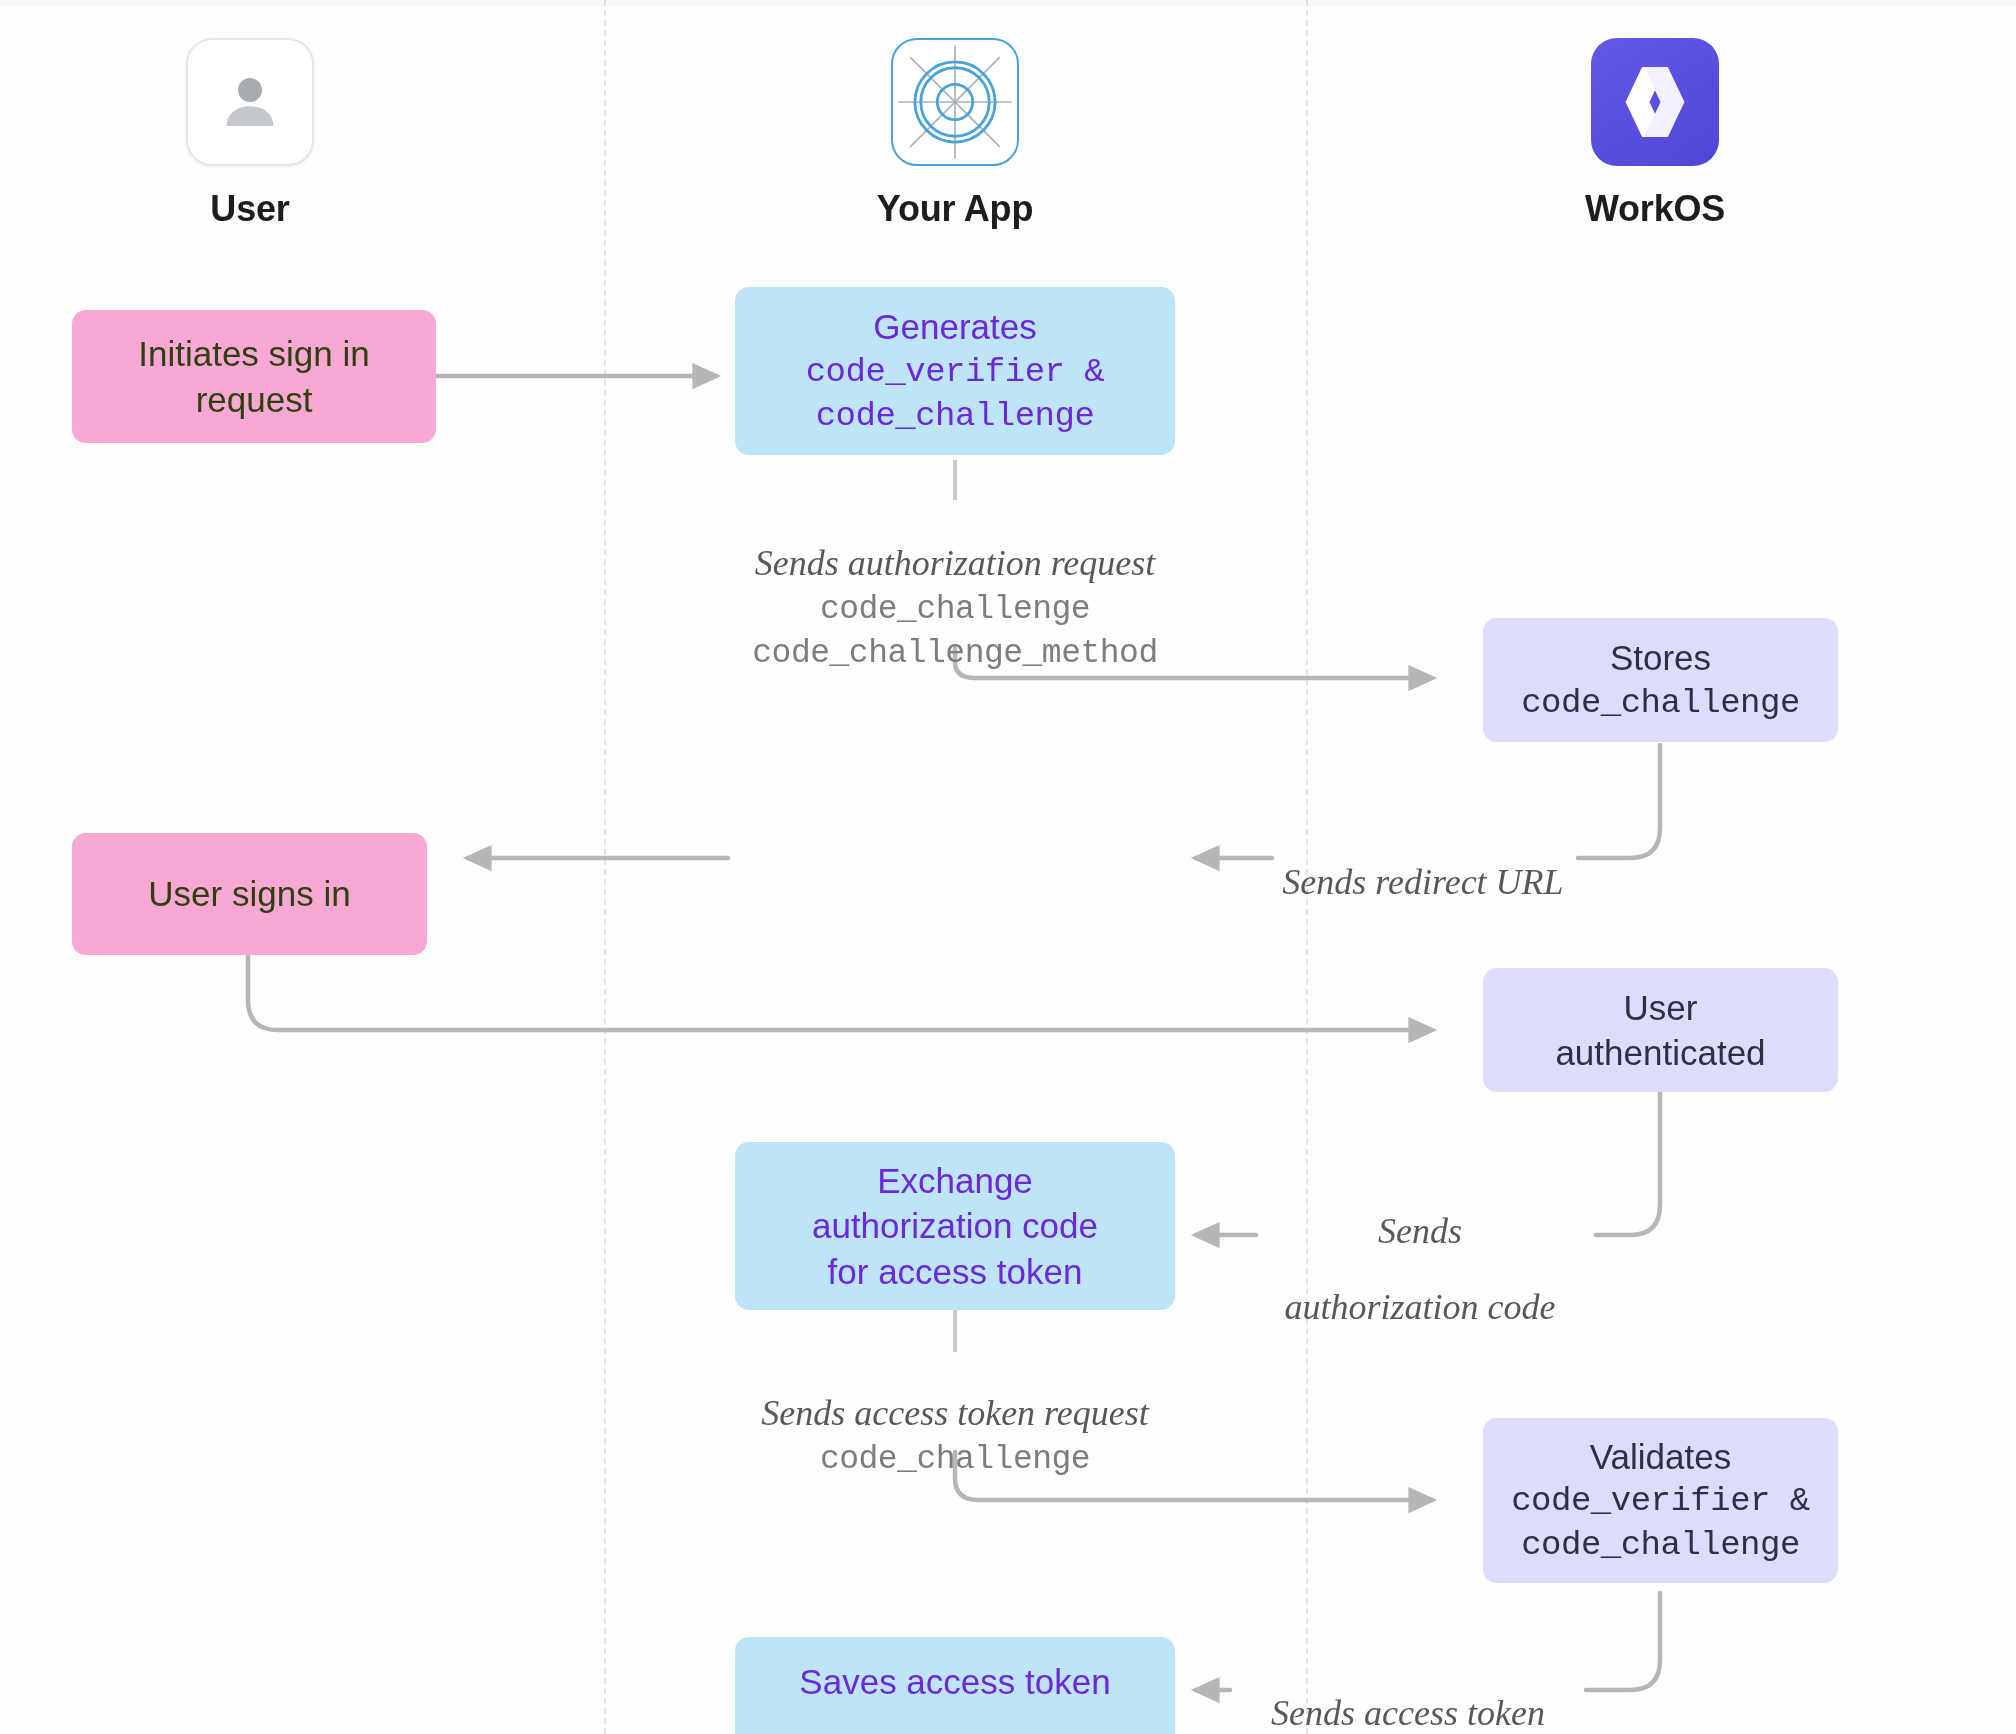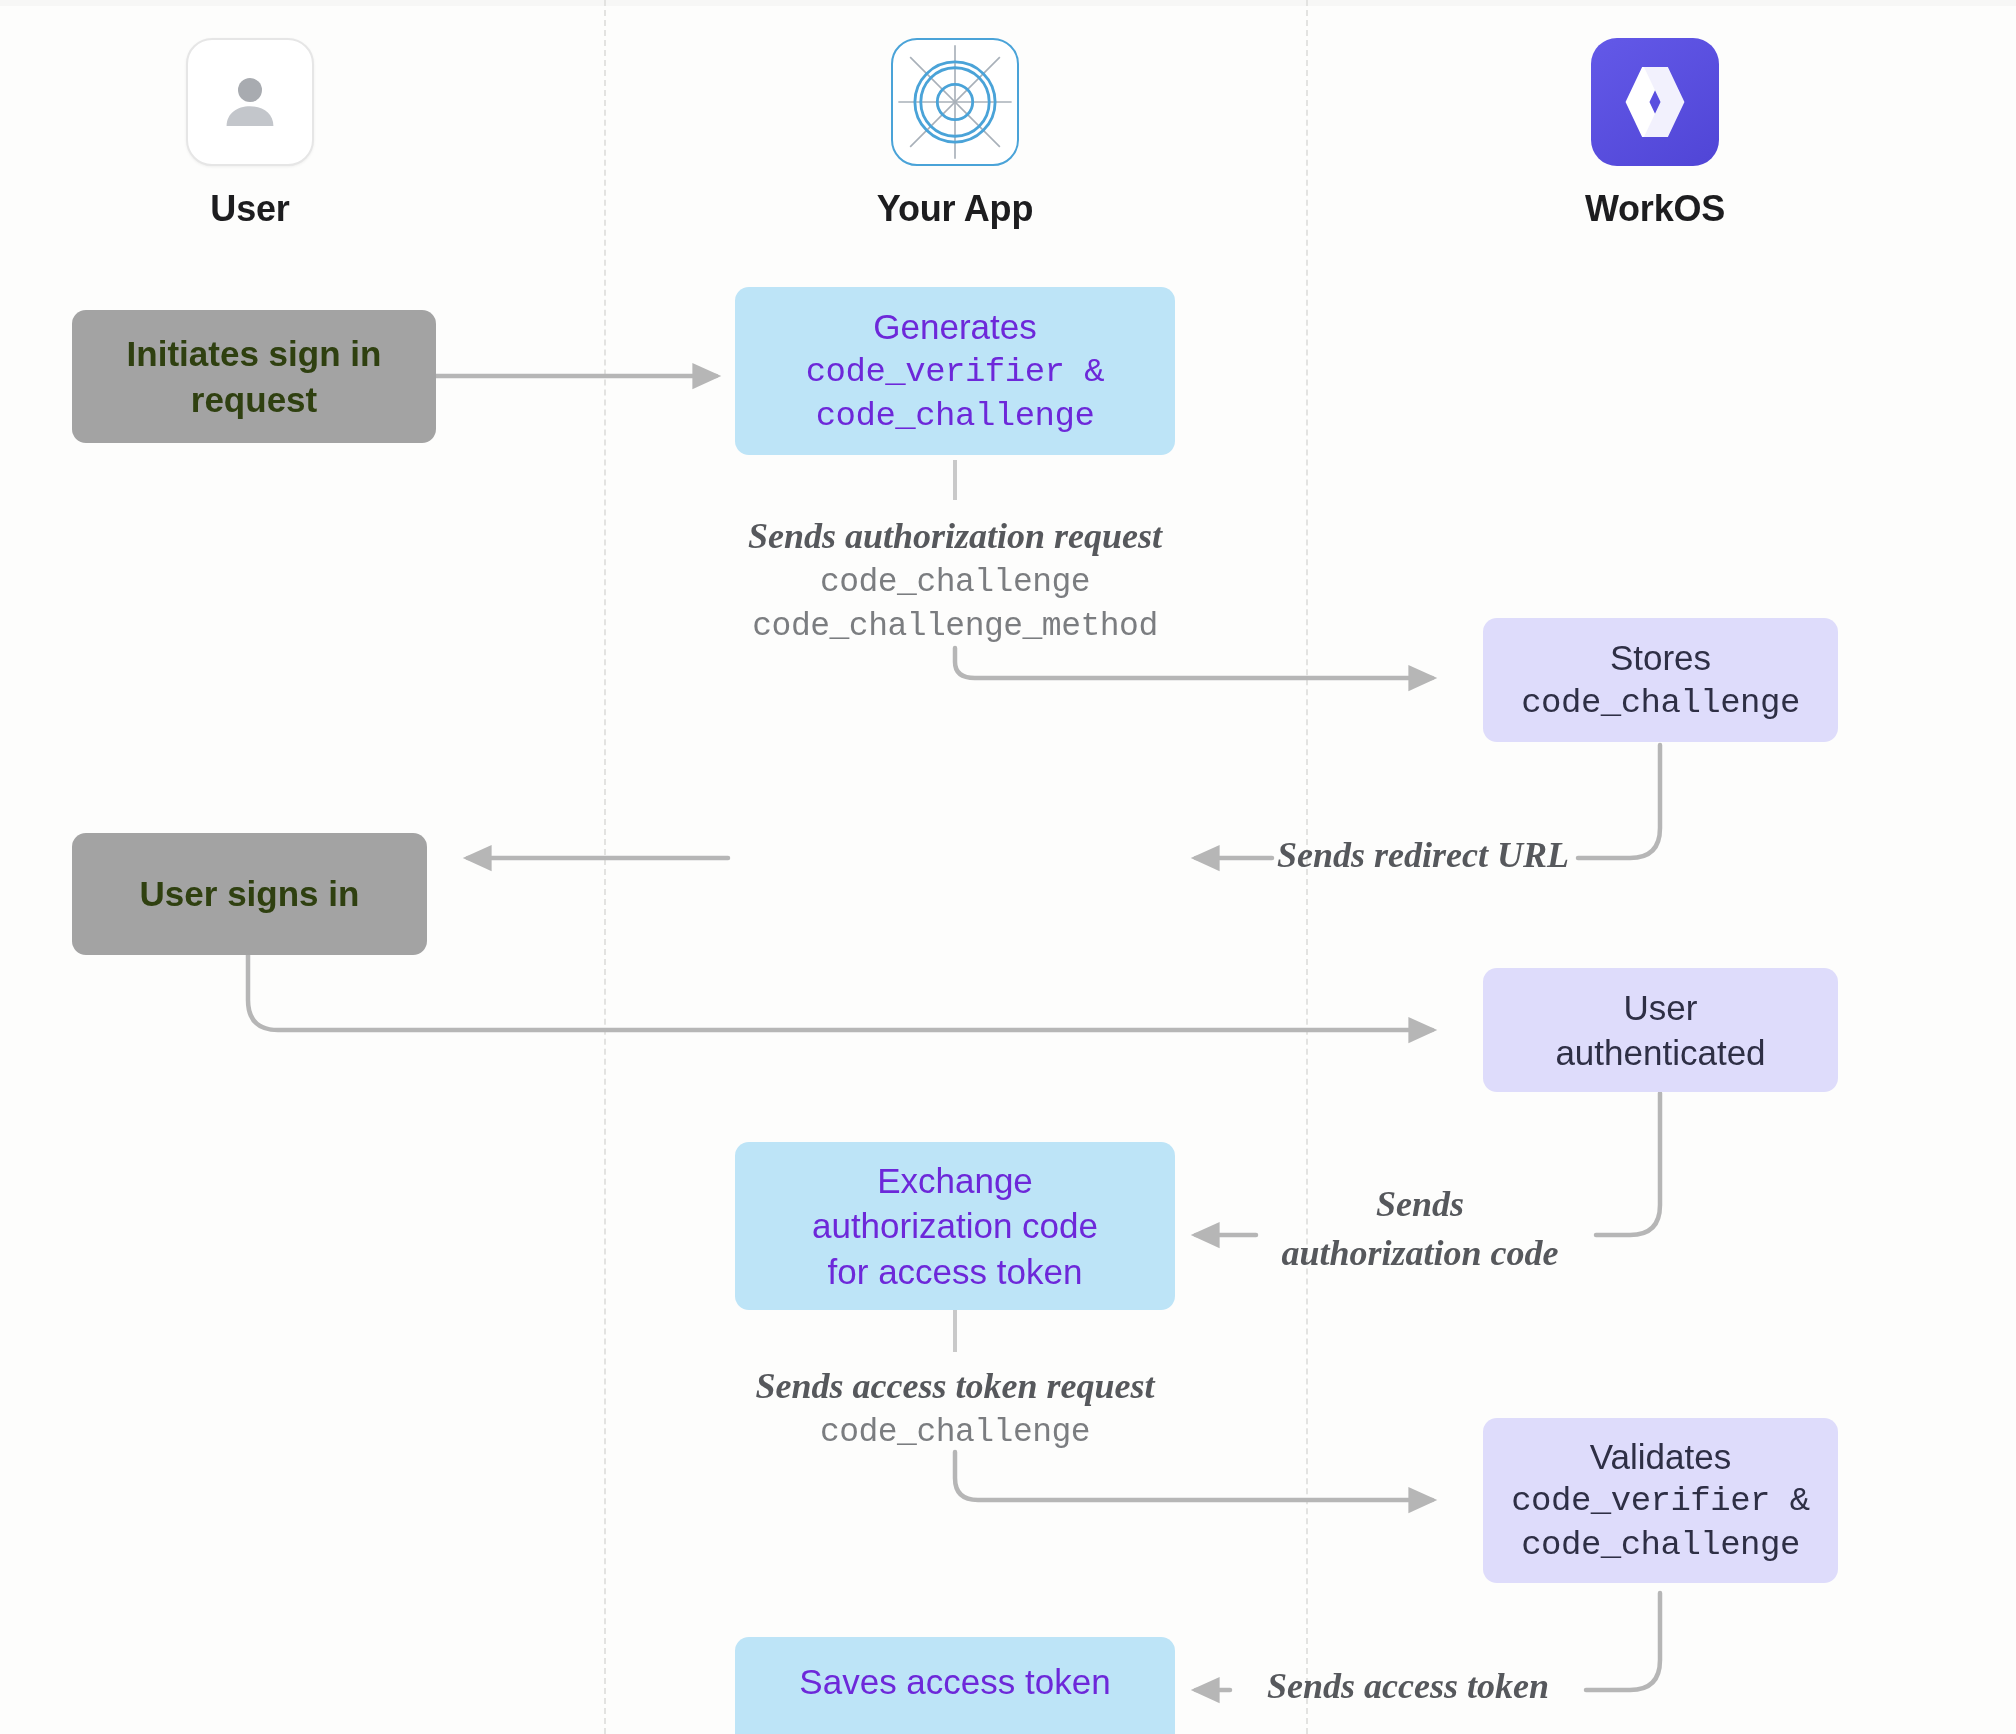--- a/index.html
+++ b/index.html
@@ -65,41 +65,42 @@
     display:flex;
     flex-direction:column;
     align-items:center;
     justify-content:center;
     text-align:center;
     box-sizing:border-box;
     padding:10px 14px;
     line-height:1.30;
   }
   .node .ln{display:block;white-space:nowrap;}
-  .node-green{ background:#a3a3a3; color:#2f4010;font-weight:bold; }
+  .node-green{ background:#f9a8d4; color:#2f4010; }
   .node-blue{  background:#bde4f7; color:#6d28d9; }
   .node-purple{background:#dedcfb; color:#2e2f45; }
 
   .t-sans{ font-family:"Liberation Sans", sans-serif; font-size:35px; }
   .t-mono{ font-family:"Liberation Mono", monospace; font-size:34px; letter-spacing:-0.5px;}
 
   
   .edge-label{
     position:absolute;
     text-align:center;
     line-height:1.35;
   }
   .edge-label .em{
     display:block;
     font-family:"Liberation Serif", serif;
     font-style:italic;
-    font-weight:700;
+    font-weight:400;
     font-size:36px;
     color:#56585c;
     white-space:nowrap;
+    margin-top:27px;
   }
   .edge-label .code{
     display:block;
     font-family:"Liberation Mono", monospace;
     font-size:33px;
     color:#7b7d80;
     letter-spacing:-0.5px;
     white-space:nowrap;
   }
 

